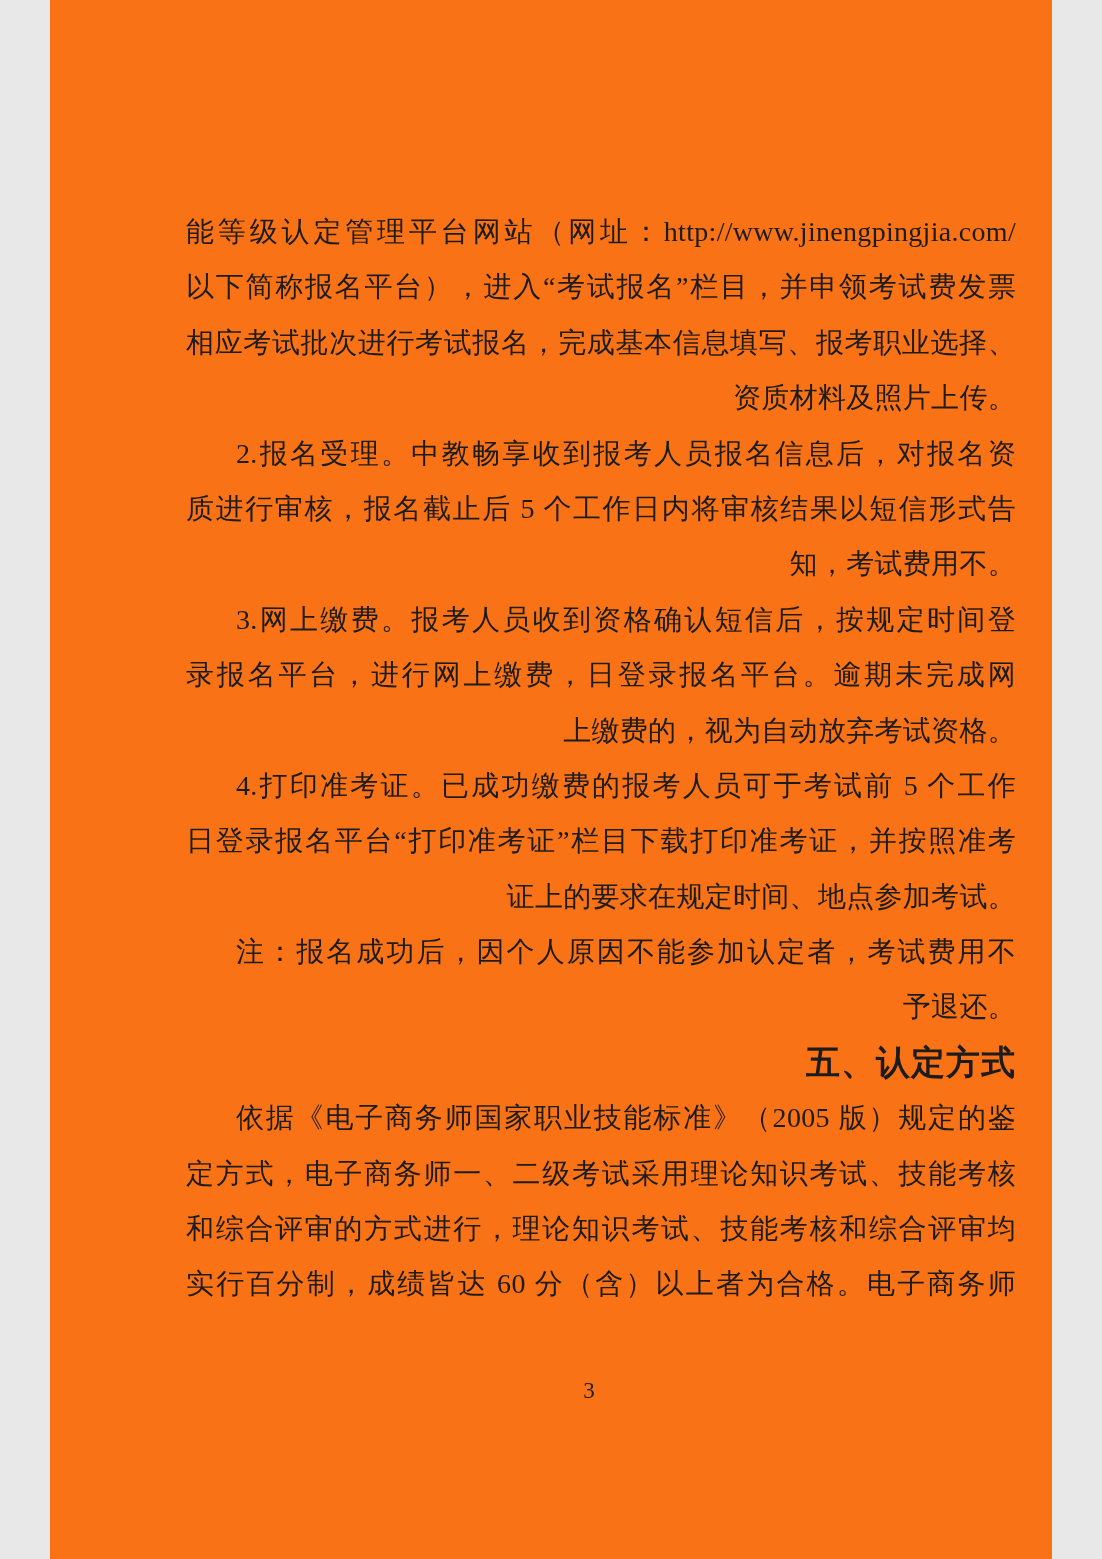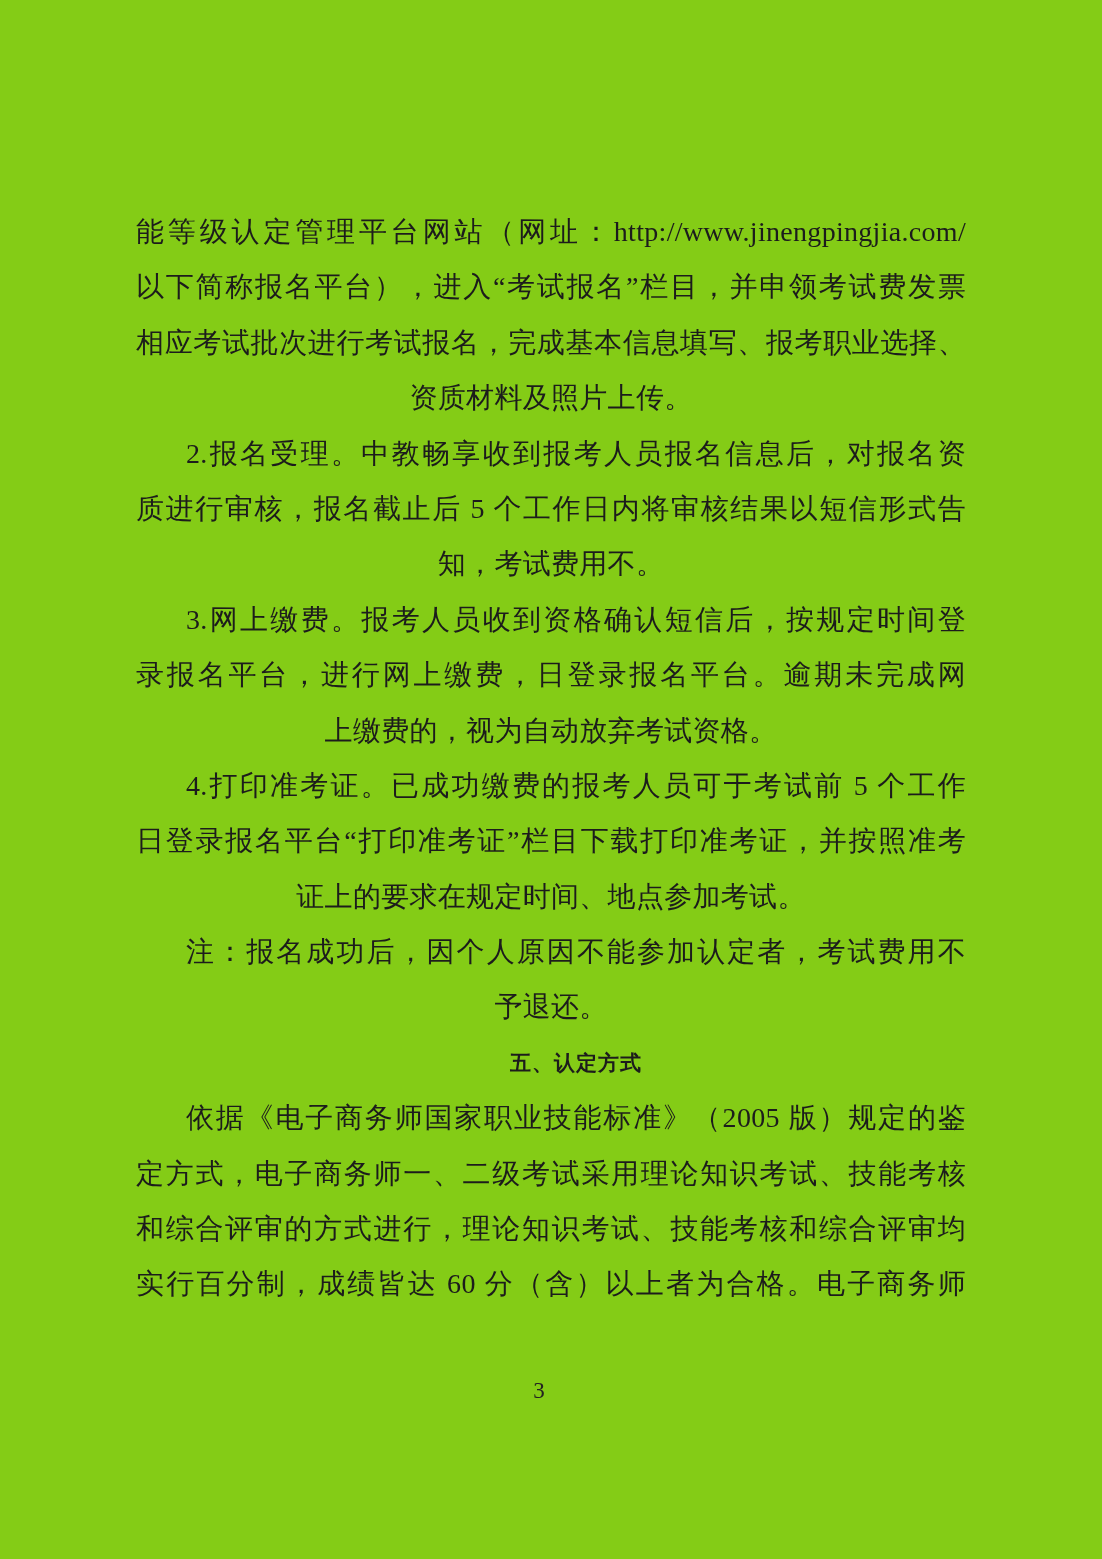--- a/index.html
+++ b/index.html
@@ -2,54 +2,54 @@
 <html><head>
 <meta charset="utf-8">
 <style>
   html, body {
     margin: 0;
     padding: 0;
     background: #e8e8e8;
   }
   .page {
     position: relative;
-    width: 1102px;
+    width: 1002px;
     height: 1559px;
     margin: 0 auto;
-    background: #84cc16;
+    background: #f97316;
     overflow: hidden;
     font-family: "Liberation Serif", "DejaVu Serif", serif;
     color: #1c1c1c;
   }
   .content {
     position: absolute;
     left: 136px;
     top: 204px;
     width: 830px;
   }
   .line {
     height: 55.4px;
     line-height: 55.4px;
     font-size: 28px;
     letter-spacing: 0.3px;
     white-space: nowrap;
-    text-align: center;
+    text-align: right;
   }
   .line.justify {
     white-space: normal;
     text-align: justify;
     text-align-last: justify;
   }
   .line.indent {
     text-indent: 50px;
   }
   .line.bold {
     font-weight: 700;
     font-family: "Liberation Sans", "DejaVu Sans", sans-serif;
-    font-size: 21px;
+    font-size: 34px;
     letter-spacing: 1px;
   }
   .pagenum {
     position: absolute;
     top: 1376px;
     left: 136px;
     width: 806px;
     text-align: center;
     font-size: 23px;
     line-height: 30px;

